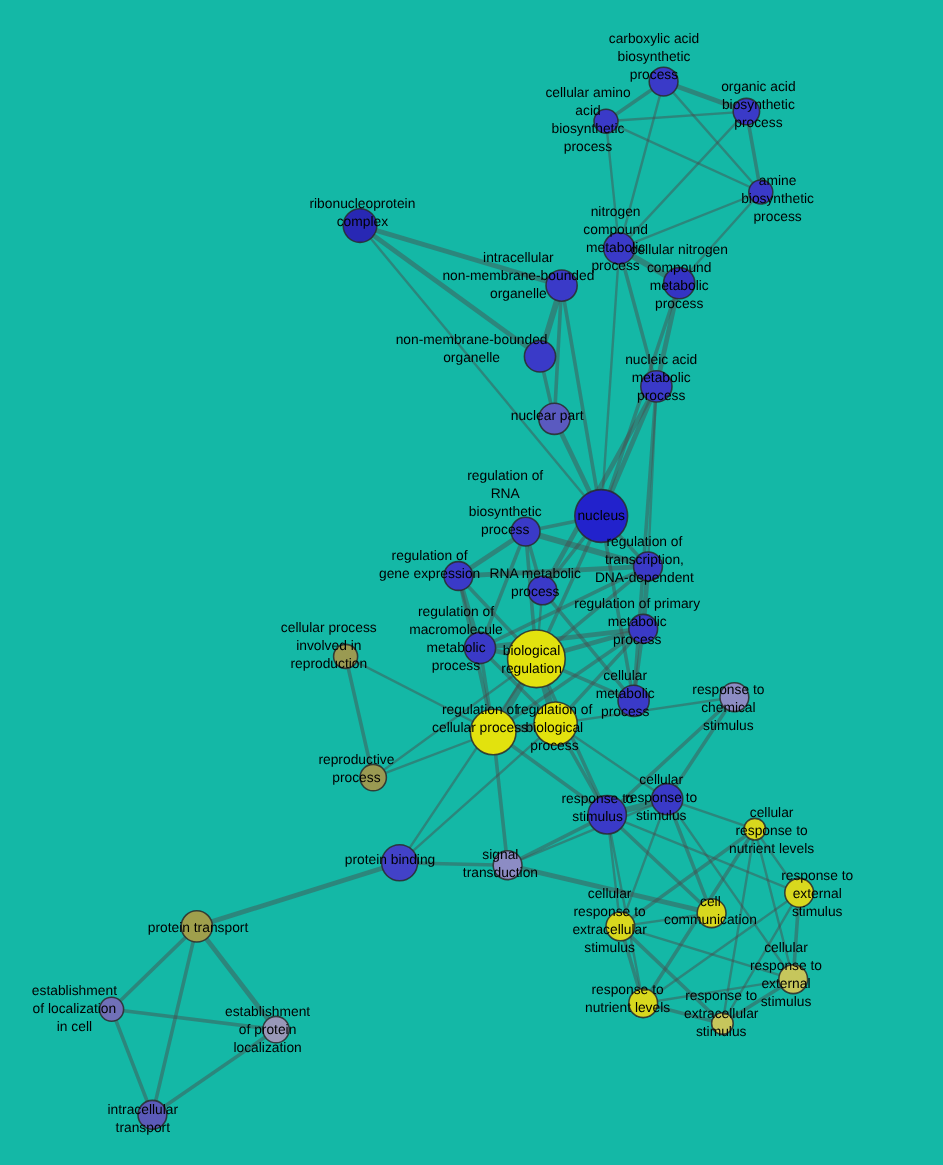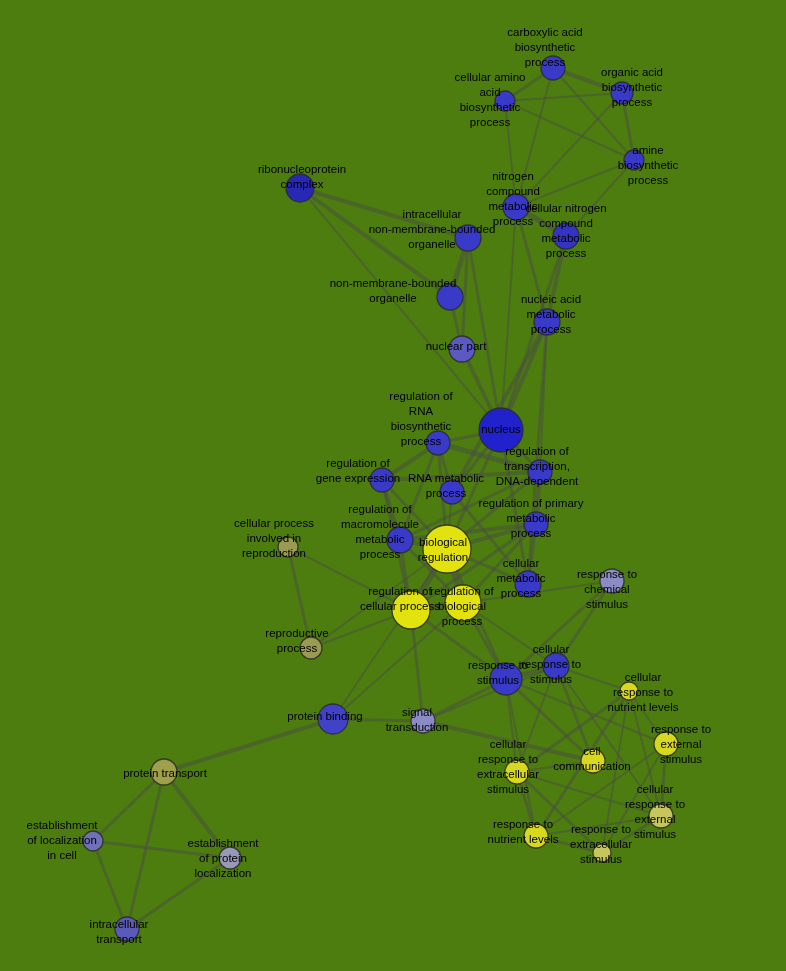--- a/index.html
+++ b/index.html
@@ -5,21 +5,21 @@
   html, body {
     margin: 0;
     padding: 0;
     background: #ffffff;
     font-family: "Liberation Sans", sans-serif;
   }
   .canvas {
     position: relative;
     width: 786px;
     height: 971px;
-    background: #4d7c0f;
+    background: #14b8a6;
     overflow: hidden;
   }
   .canvas svg {
     position: absolute;
     left: 0;
     top: 0;
     width: 786px;
     height: 971px;
     display: block;
   }

